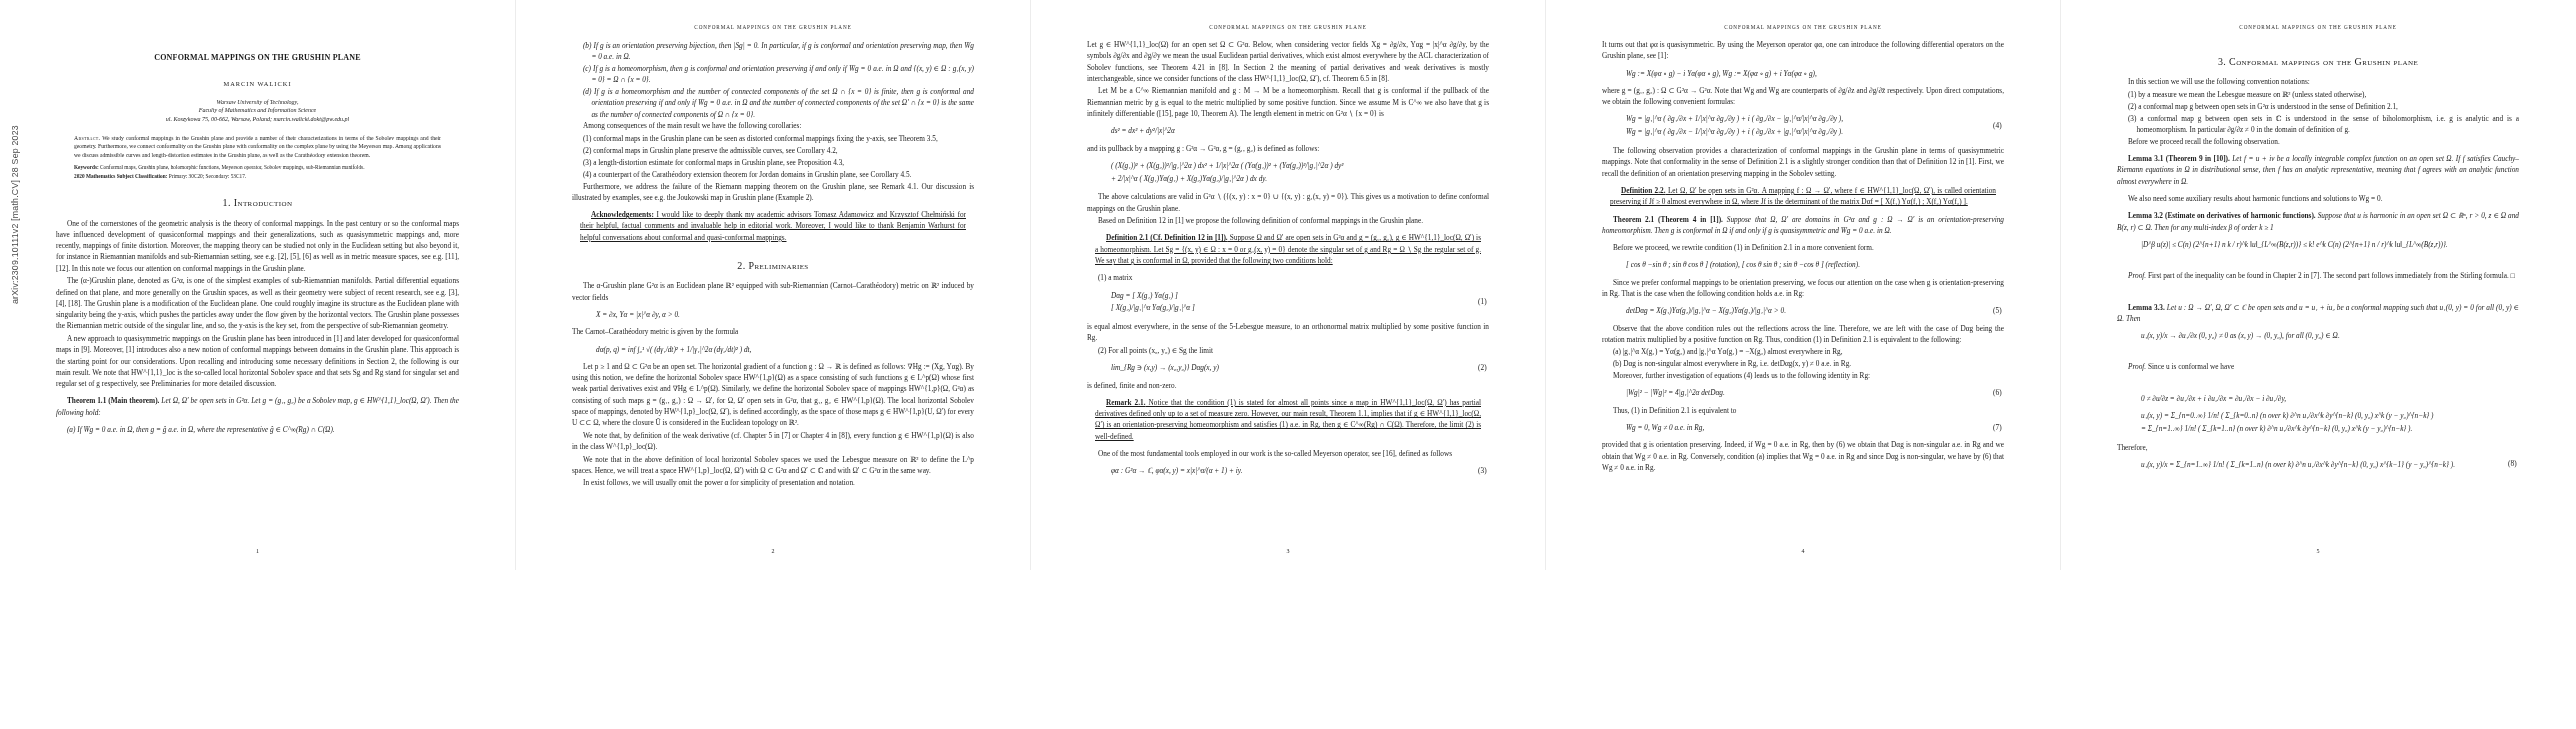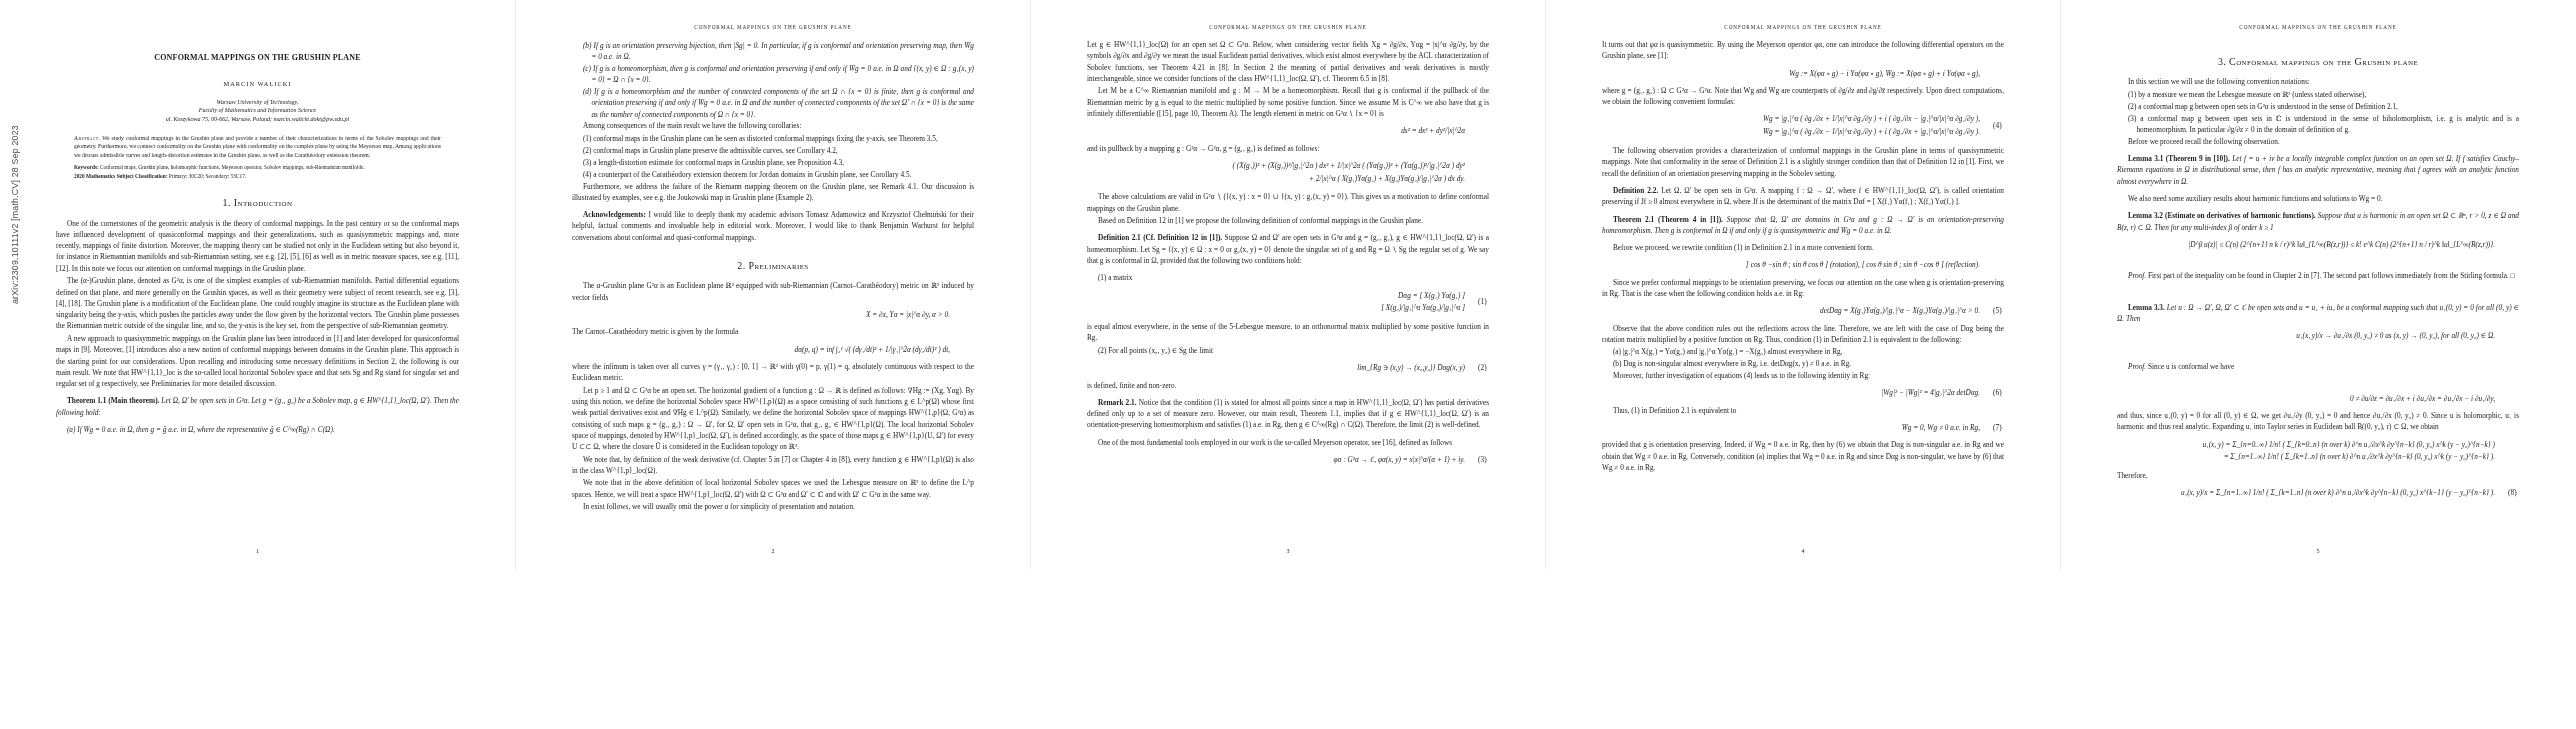--- a/index.html
+++ b/index.html
@@ -24,25 +24,25 @@
   .meta{font-size:5.3px;line-height:1.45;margin:1.2px 18px;text-indent:0;}
   .meta .lead{font-weight:700;}
   .section{text-align:center;font-variant:small-caps;font-size:10px;letter-spacing:0.4px;
         margin:14.6px 0 7.3px;text-indent:0;}
   .para{text-indent:11px;}
   .cont{text-indent:0;}
   .item{padding-left:19.4px;text-indent:-8.5px;margin:0.6px 0;}
   .itemi{padding-left:19.4px;text-indent:-8.5px;margin:0.6px 0;font-style:italic;}
   .thm{font-style:italic;margin:6px 0;text-indent:11px;}
   .thm .lead{font-style:normal;font-weight:700;}
-  .defn{margin:6px 0;text-indent:11px;}
+  .defn{margin:6px 8px;text-indent:11px;text-decoration:underline;}
   .defn .lead{font-weight:700;}
   .proof{margin:20px 0;text-indent:11px;}
   .proof .lead{font-style:italic;}
-  .formula{position:relative;text-align:right;font-style:italic;margin:6px 0;
+  .formula{position:relative;text-align:left;font-style:italic;margin:6px 0;
         padding:0 24px;text-indent:0;}
   .formula .eqnum{position:absolute;right:2.4px;top:50%;transform:translateY(-50%);font-style:normal;}
   .fline{display:block;line-height:1.75;}
 </style>
 </head>
 <body>
 
 <div class="doc">
 
   <section class="page">
@@ -77,21 +77,20 @@
         <div class="blk item">(2) conformal maps in Grushin plane preserve the admissible curves, see Corollary 4.2,</div>
         <div class="blk item">(3) a length-distortion estimate for conformal maps in Grushin plane, see Proposition 4.3,</div>
         <div class="blk item">(4) a counterpart of the Carathéodory extension theorem for Jordan domains in Grushin plane, see Corollary 4.5.</div>
         <div class="blk para">Furthermore, we address the failure of the Riemann mapping theorem on the Grushin plane, see Remark 4.1. Our discussion is illustrated by examples, see e.g. the Joukowski map in Grushin plane (Example 2).</div>
         <div class="blk defn"><span class="lead">Acknowledgements:</span> I would like to deeply thank my academic advisors Tomasz Adamowicz and Krzysztof Chełmiński for their helpful, factual comments and invaluable help in editorial work. Moreover, I would like to thank Benjamin Warhurst for helpful conversations about conformal and quasi-conformal mappings.</div>
         <div class="blk section">2. Preliminaries</div>
         <div class="blk para">The α-Grushin plane G²α is an Euclidean plane ℝ² equipped with sub-Riemannian (Carnot–Carathéodory) metric on ℝ² induced by vector fields</div>
         <div class="blk formula">X = ∂x,      Yα = |x|^α ∂y,      α &gt; 0.</div>
         <div class="blk cont">The Carnot–Carathéodory metric is given by the formula</div>
         <div class="blk formula">dα(p, q) = inf ∫₀¹ √( (dγ₁/dt)² + 1/|γ₁|^2α (dγ₂/dt)² ) dt,</div>
-        <div class="blk cont">where the infimum is taken over all curves γ = (γ₁, γ₂) : [0, 1] → ℝ² with γ(0) = p, γ(1) = q, absolutely continuous with respect to the Euclidean metric.</div>
         <div class="blk para">Let p ≥ 1 and Ω ⊂ G²α be an open set. The horizontal gradient of a function g : Ω → ℝ is defined as follows: ∇Hg := (Xg, Yαg). By using this notion, we define the horizontal Sobolev space HW^{1,p}(Ω) as a space consisting of such functions g ∈ L^p(Ω) whose first weak partial derivatives exist and ∇Hg ∈ L^p(Ω). Similarly, we define the horizontal Sobolev space of mappings HW^{1,p}(Ω, G²α) as consisting of such maps g = (g₁, g₂) : Ω → Ω′, for Ω, Ω′ open sets in G²α, that g₁, g₂ ∈ HW^{1,p}(Ω). The local horizontal Sobolev space of mappings, denoted by HW^{1,p}_loc(Ω, Ω′), is defined accordingly, as the space of those maps g ∈ HW^{1,p}(U, Ω′) for every U ⊂⊂ Ω, where the closure Ū is considered in the Euclidean topology on ℝ².</div>
         <div class="blk para">We note that, by definition of the weak derivative (cf. Chapter 5 in [7] or Chapter 4 in [8]), every function g ∈ HW^{1,p}(Ω) is also in the class W^{1,p}_loc(Ω).</div>
         <div class="blk para">We note that in the above definition of local horizontal Sobolev spaces we used the Lebesgue measure on ℝ² to define the L^p spaces. Hence, we will treat a space HW^{1,p}_loc(Ω, Ω′) with Ω ⊂ G²α and Ω′ ⊂ ℂ and with Ω′ ⊂ G²α in the same way.</div>
         <div class="blk para">In exist follows, we will usually omit the power α for simplicity of presentation and notation.</div>
       </div>
     <div class="pageno">2</div>
   </section>
 
   <section class="page">
     <div class="running-head">CONFORMAL MAPPINGS ON THE GRUSHIN PLANE</div>
@@ -165,21 +164,20 @@
         <div class="blk para">Before we proceed recall the following observation.</div>
         <div class="blk thm"><span class="lead">Lemma 3.1 (Theorem 9 in [10]).</span> Let f = u + iv be a locally integrable complex function on an open set Ω. If f satisfies Cauchy–Riemann equations in Ω in distributional sense, then f has an analytic representative, meaning that f agrees with an analytic function almost everywhere in Ω.</div>
         <div class="blk para">We also need some auxiliary results about harmonic functions and solutions to W̄g = 0.</div>
         <div class="blk thm"><span class="lead">Lemma 3.2 (Estimate on derivatives of harmonic functions).</span> Suppose that u is harmonic in an open set Ω ⊂ ℝⁿ, r &gt; 0, z ∈ Ω and B(z, r) ⊂ Ω. Then for any multi-index β of order k ≥ 1</div>
         <div class="blk formula">|D^β u(z)| ≤ C(n) (2^{n+1} n k / r)^k ‖u‖_{L^∞(B(z,r))} ≤ k! e^k C(n) (2^{n+1} n / r)^k ‖u‖_{L^∞(B(z,r))}.</div>
         <div class="blk proof"><span class="lead">Proof.</span> First part of the inequality can be found in Chapter 2 in [7]. The second part follows immediately from the Stirling formula.  □</div>
         <div class="blk thm"><span class="lead">Lemma 3.3.</span> Let u : Ω → Ω′, Ω, Ω′ ⊂ ℂ be open sets and u = u₁ + iu₂ be a conformal mapping such that u₁(0, y) = 0 for all (0, y) ∈ Ω. Then</div>
         <div class="blk formula">u₁(x, y)/x → ∂u₁/∂x (0, y₀) ≠ 0  as (x, y) → (0, y₀), for all (0, y₀) ∈ Ω.</div>
         <div class="blk proof"><span class="lead">Proof.</span> Since u is conformal we have</div>
         <div class="blk formula">0 ≠ ∂u/∂z = ∂u₁/∂x + i ∂u₂/∂x = ∂u₁/∂x − i ∂u₁/∂y,</div>
-        <div class="blk cont">and thus, since u₁(0, y) = 0 for all (0, y) ∈ Ω, we get ∂u₁/∂y (0, y₀) = 0 and hence ∂u₁/∂x (0, y₀) ≠ 0. Since u is holomorphic, u₁ is harmonic and thus real analytic. Expanding u₁ into Taylor series in Euclidean ball B((0, y₀), r) ⊂ Ω, we obtain</div>
         <div class="blk formula">
           <span class="fline">u₁(x, y) = Σ_{n=0..∞} 1/n! ( Σ_{k=0..n} (n over k) ∂^n u₁/∂x^k ∂y^{n−k} (0, y₀) x^k (y − y₀)^{n−k} )</span>
           <span class="fline">= Σ_{n=1..∞} 1/n! ( Σ_{k=1..n} (n over k) ∂^n u₁/∂x^k ∂y^{n−k} (0, y₀) x^k (y − y₀)^{n−k} ).</span>
         </div>
         <div class="blk cont">Therefore,</div>
         <div class="blk formula">u₁(x, y)/x = Σ_{n=1..∞} 1/n! ( Σ_{k=1..n} (n over k) ∂^n u₁/∂x^k ∂y^{n−k} (0, y₀) x^{k−1} (y − y₀)^{n−k} ).<span class="eqnum">(8)</span></div>
       </div>
     <div class="pageno">5</div>
   </section>
 

